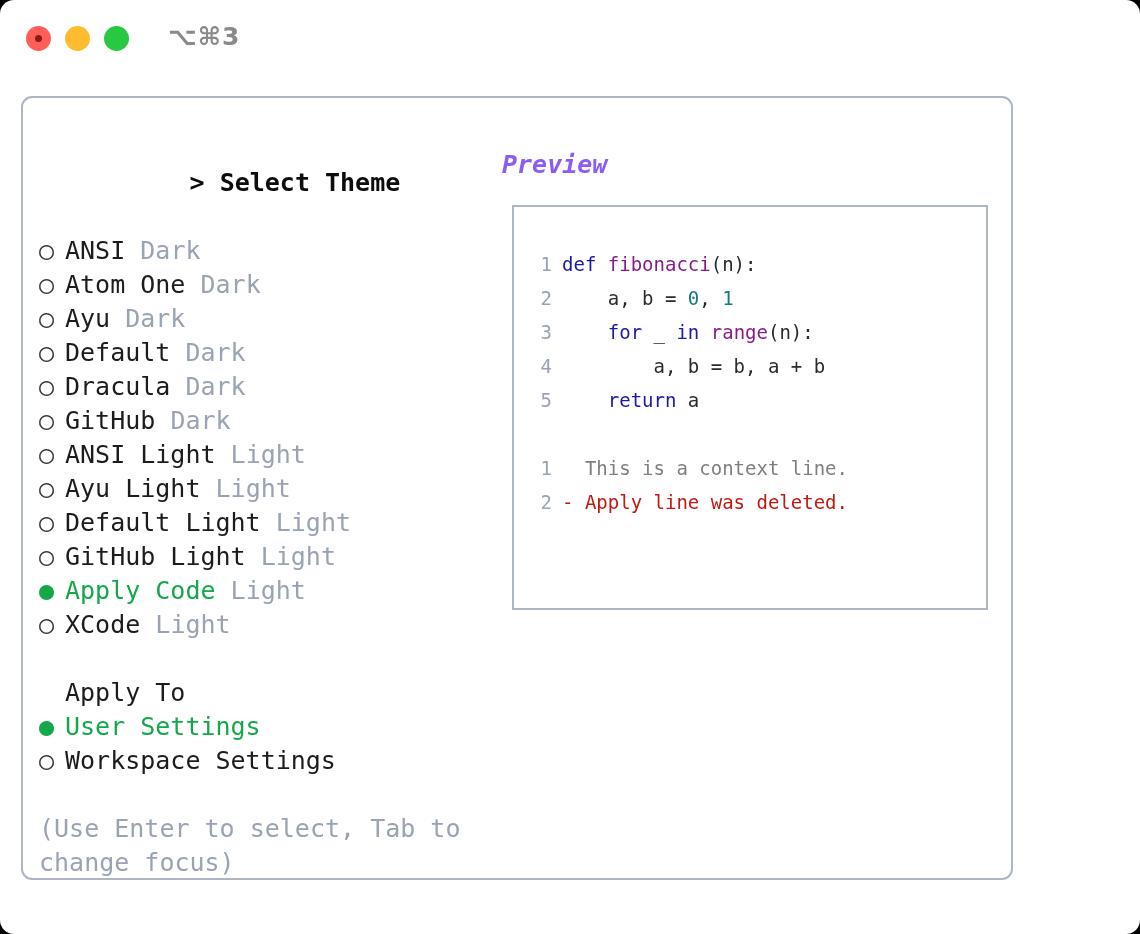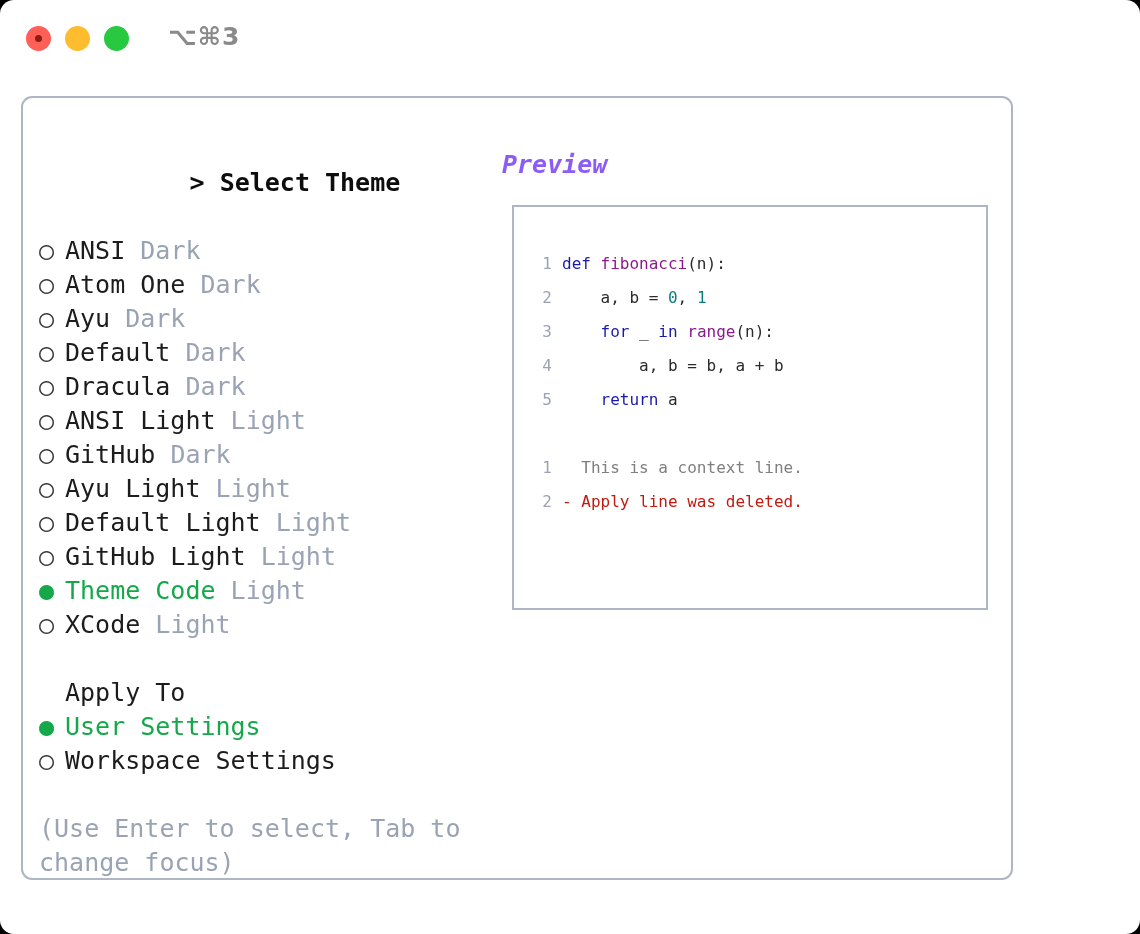--- a/index.html
+++ b/index.html
@@ -174,21 +174,21 @@
 
   .codeinner {
     position: absolute;
     left: 10px;
     top: 40px;
     right: 6px;
   }
 
   .codeline {
     font-family: "DejaVu Sans Mono", "Liberation Mono", monospace;
-    font-size: 16px;
+    font-size: 19px;
     line-height: 34px;
     white-space: pre;
   }
   .ln {
     color: #9aa3b4;
     display: inline-block;
     width: 28px;
     text-align: right;
     margin-right: 10px;
   }
@@ -226,26 +226,26 @@
         <div class="mono-row section-title">
           <span>&gt; </span><span>Select Theme</span>
         </div>
 
         <div id="theme-items">
             <div class="mono-row opt"><span class="bullet bullet-off">○</span><span class="opt-name">ANSI</span><span> </span><span class="opt-mode">Dark</span></div>
             <div class="mono-row opt"><span class="bullet bullet-off">○</span><span class="opt-name">Atom One</span><span> </span><span class="opt-mode">Dark</span></div>
             <div class="mono-row opt"><span class="bullet bullet-off">○</span><span class="opt-name">Ayu</span><span> </span><span class="opt-mode">Dark</span></div>
             <div class="mono-row opt"><span class="bullet bullet-off">○</span><span class="opt-name">Default</span><span> </span><span class="opt-mode">Dark</span></div>
             <div class="mono-row opt"><span class="bullet bullet-off">○</span><span class="opt-name">Dracula</span><span> </span><span class="opt-mode">Dark</span></div>
+            <div class="mono-row opt"><span class="bullet bullet-off">○</span><span class="opt-name">GitHub</span><span> </span><span class="opt-mode">Dark</span></div>
             <div class="mono-row opt"><span class="bullet bullet-off">○</span><span class="opt-name">ANSI Light</span><span> </span><span class="opt-mode">Light</span></div>
-            <div class="mono-row opt"><span class="bullet bullet-off">○</span><span class="opt-name">GitHub</span><span> </span><span class="opt-mode">Dark</span></div>
             <div class="mono-row opt"><span class="bullet bullet-off">○</span><span class="opt-name">Ayu Light</span><span> </span><span class="opt-mode">Light</span></div>
             <div class="mono-row opt"><span class="bullet bullet-off">○</span><span class="opt-name">Default Light</span><span> </span><span class="opt-mode">Light</span></div>
             <div class="mono-row opt"><span class="bullet bullet-off">○</span><span class="opt-name">GitHub Light</span><span> </span><span class="opt-mode">Light</span></div>
-            <div class="mono-row opt"><span class="bullet bullet-on">●</span><span class="opt-name sel">Theme Code</span><span> </span><span class="opt-mode">Light</span></div>
+            <div class="mono-row opt"><span class="bullet bullet-on">●</span><span class="opt-name sel">Apply Code</span><span> </span><span class="opt-mode">Light</span></div>
             <div class="mono-row opt"><span class="bullet bullet-off">○</span><span class="opt-name">XCode</span><span> </span><span class="opt-mode">Light</span></div>
           </div>
 
         <div class="mono-row spacer-row"></div>
 
         <div class="mono-row apply-title">Apply To</div>
 
         <div id="apply-items">
             <div class="mono-row opt"><span class="bullet bullet-on">●</span><span class="opt-name sel">User Settings</span></div>
             <div class="mono-row opt"><span class="bullet bullet-off">○</span><span class="opt-name">Workspace Settings</span></div>

